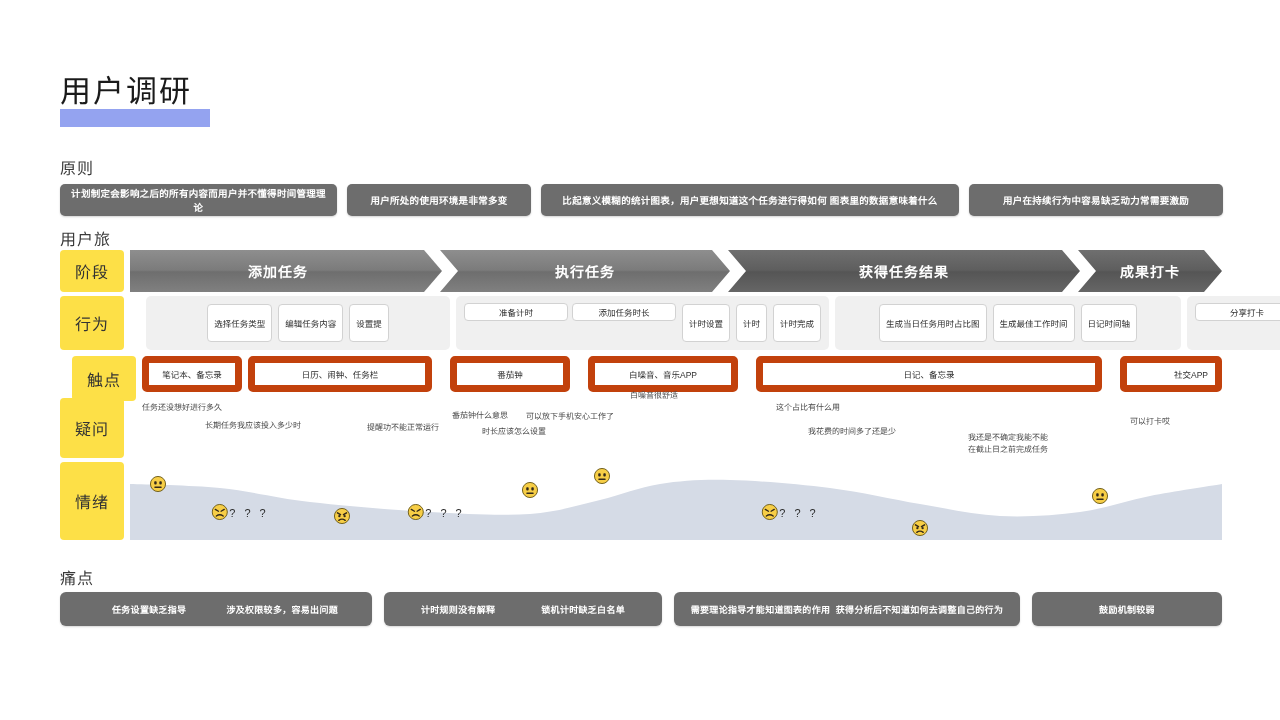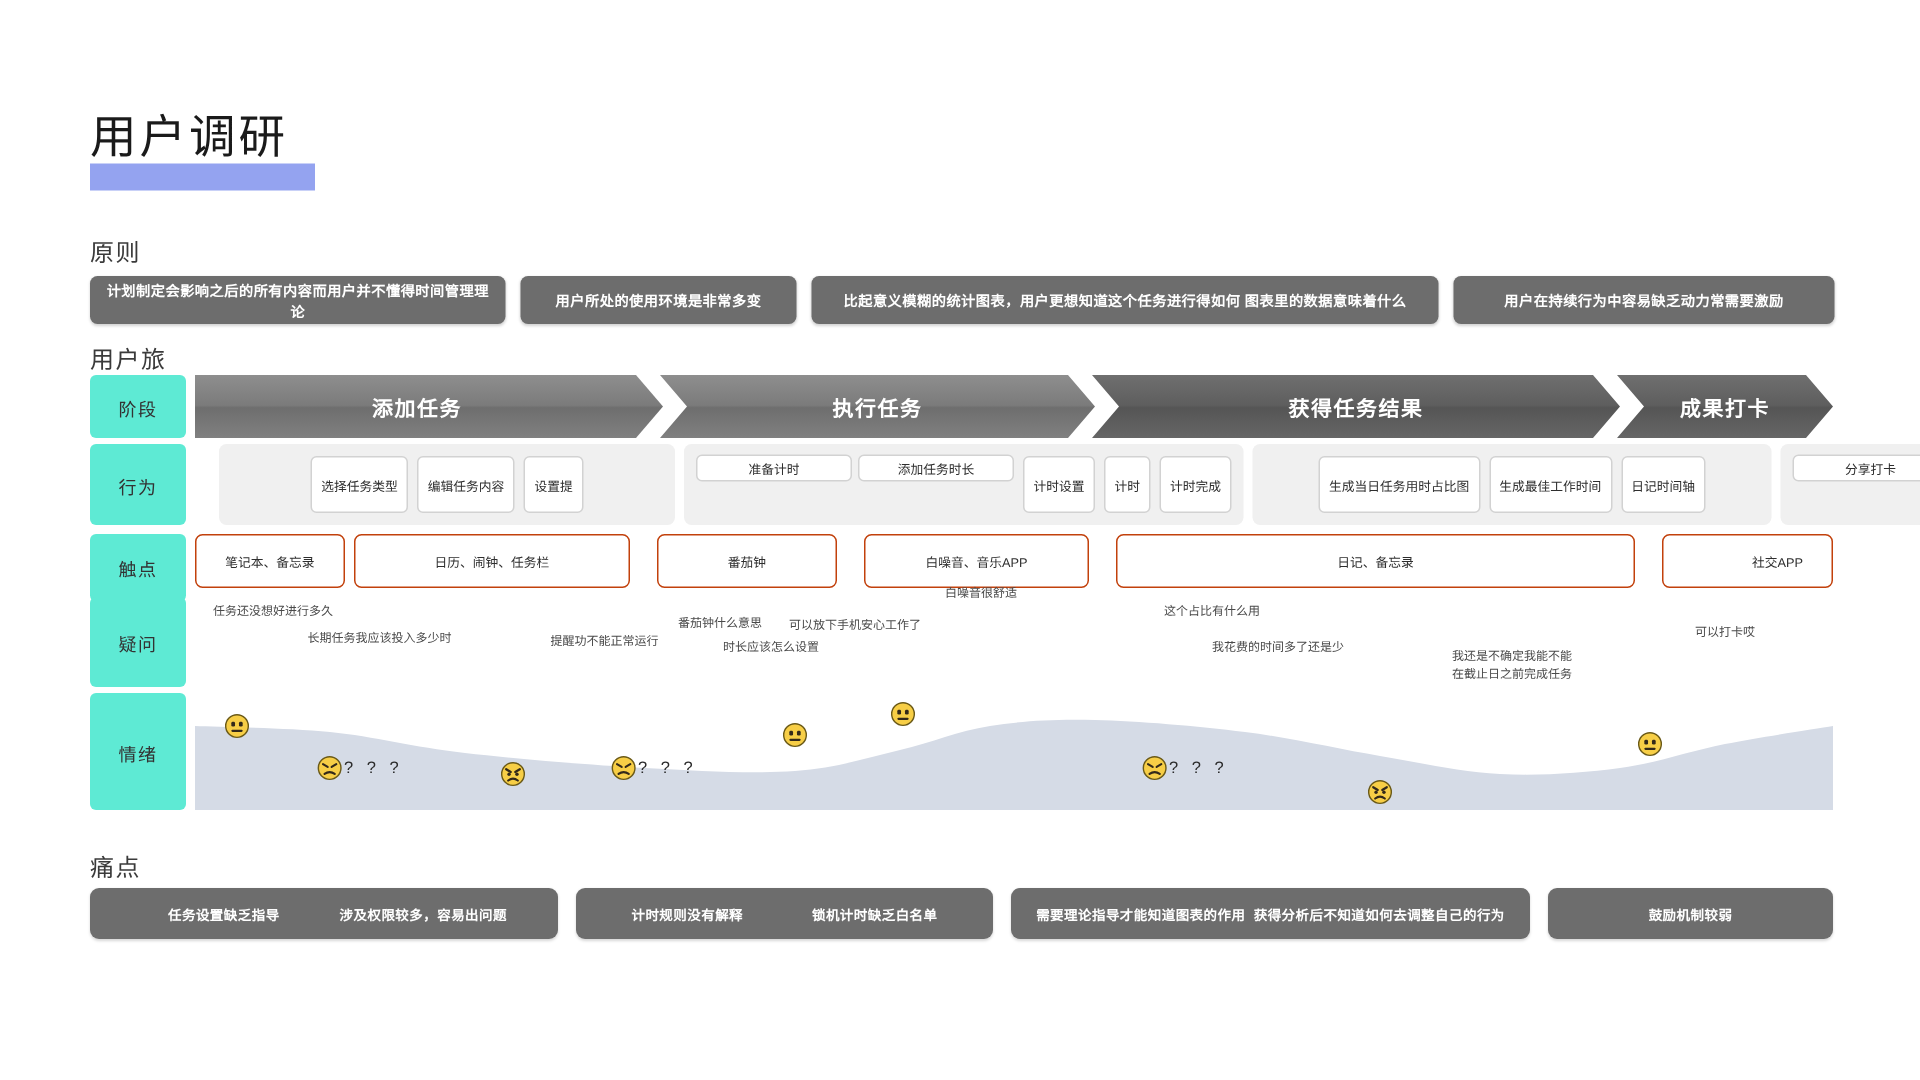--- a/index.html
+++ b/index.html
@@ -54,23 +54,23 @@
   .p0 { flex: 0 0 277px; }
   .p1 { flex: 0 0 184px; }
   .p2 { flex: 0 0 418px; }
   .p3 { flex: 0 0 254px; }
 
   
   .journey { position: absolute; left: 60px; top: 250px; width: 1162px; }
   .jrow { display: flex; margin-bottom: 4px; }
   .rowlabel {
     flex: 0 0 64px;
-    background: #5eead4; border-radius: 4px;
-    display: flex; align-items: center; justify-content: center;
-    font-size: 12px; color: #333; letter-spacing: 1px;
+    background: #fde047; border-radius: 4px;
+    display: flex; align-items: center; justify-content: center;
+    font-size: 16px; color: #333; letter-spacing: 1px;
     margin-right: 6px;
   }
   .rowbody { flex: 1 1 auto; display: flex; gap: 6px; position: relative; }
 
   
   .jrow-stage { height: 42px; }
   .jrow-stage .rowlabel { height: 42px; }
   .stage {
     height: 42px; position: relative;
     background: linear-gradient(180deg,#8e8e8e 0%,#7b7b7b 48%,#6e6e6e 52%,#808080 100%);
@@ -107,23 +107,23 @@
     background: #fff; border: 1px solid #d2d2d2; border-radius: 4px;
     display: flex; align-items: center; justify-content: center;
     font-size: 8.5px; color: #2e2e2e; text-align: center;
     padding: 0 6px; height: 38px; white-space: nowrap;
   }
   .bstack { display: flex; flex-direction: row; gap: 4px; height: 40px; }
   .bstack .bcard { height: 18px; min-width: 104px; }
 
   
   .jrow-touch { height: 36px; margin-top: 6px; }
-  .jrow-touch .rowlabel { height: 45px; }
+  .jrow-touch .rowlabel { height: 45px; margin-left: 12px; }
   .tcard {
-    background: #fff; border: 1px solid #c2410c; border-radius: 5px;
+    background: #fff; border: 7px solid #c2410c; border-radius: 5px;
     display: flex; align-items: center; justify-content: center;
     font-size: 8.5px; color: #2e2e2e; text-align: right;
     height: 36px; white-space: nowrap;
   }
   .t0 { flex: 0 0 100px; }
   .t1 { flex: 0 0 184px; }
   .t2 { flex: 0 0 120px; margin-left: 12px; }
   .t3 { flex: 0 0 150px; margin-left: 12px; }
   .t4 { flex: 0 0 346px; margin-left: 12px; }
   .t5 { flex: 1 1 auto; margin-left: 12px; padding-left: 40px; }

